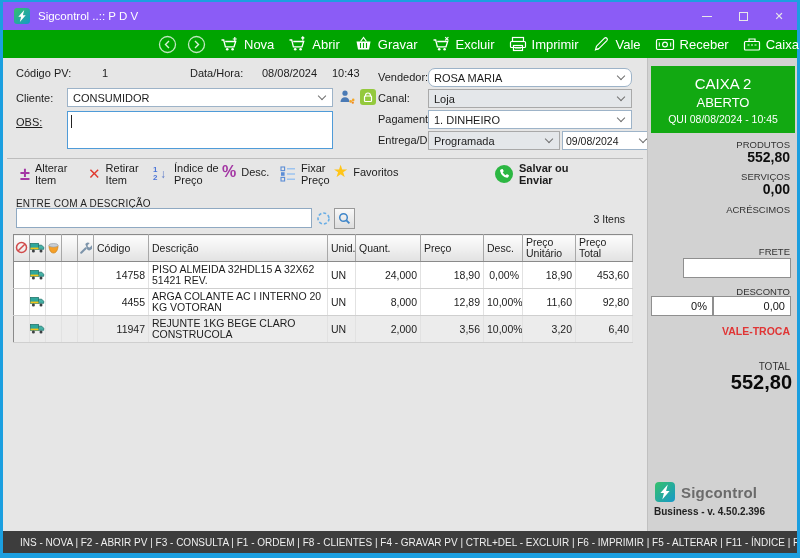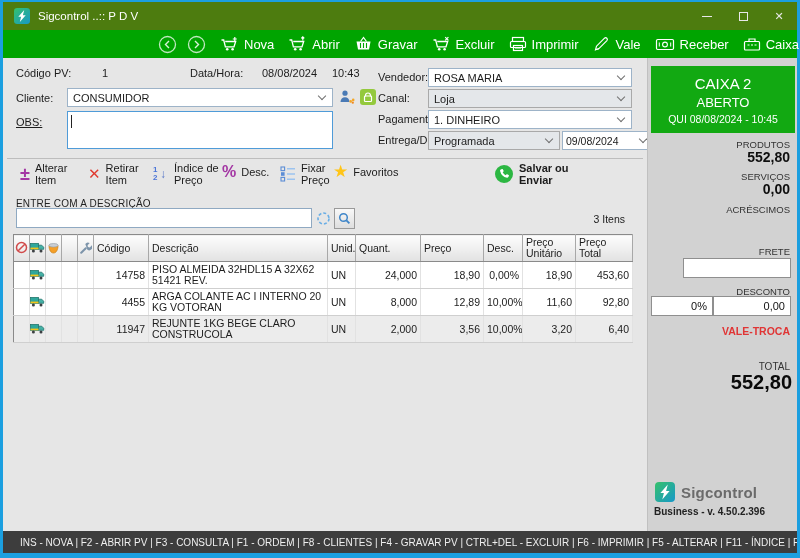--- a/index.html
+++ b/index.html
@@ -1,21 +1,21 @@
 <!DOCTYPE html>
 <html><head>
 <meta charset="utf-8">
 <style>
   * { margin:0; padding:0; box-sizing:border-box; }
   html,body { width:800px; height:558px; font-family:"Liberation Sans","DejaVu Sans",sans-serif; }
   .screen { position:relative; width:800px; height:558px; background:#1b9fe0; overflow:hidden; }
   .window { position:absolute; left:3px; right:3px; top:2px; bottom:5px; display:flex; flex-direction:column; background:#e6e6e6; }
 
   
-  .titlebar { height:28px; background:#4d7c0f; display:flex; align-items:center; flex:0 0 auto; }
+  .titlebar { height:28px; background:#8b5cf6; display:flex; align-items:center; flex:0 0 auto; }
   .app-icon { width:16px; height:16px; margin-left:11px; flex:0 0 auto; }
   .title-text { color:#fff; font-size:11.5px; margin-left:8px; }
   .win-controls { margin-left:auto; display:flex; height:100%; }
   .win-btn { width:36px; height:100%; display:flex; align-items:center; justify-content:center; color:#e8e8e8; font-size:11px; }
   .min-bar { width:10px; height:1px; background:#e8e8e8; }
   .max-box { width:9px; height:9px; border:1px solid #e8e8e8; }
 
   
   .toolbar { height:28px; background:#00a400; display:flex; align-items:center; padding-left:155px; flex:0 0 auto; }
   .nav-group { display:flex; gap:10px; margin-right:14px; }
@@ -230,21 +230,21 @@
           <path d="M5.5 7.5v-1a2.5 2.5 0 0 1 5 0v1" fill="none" stroke="#fff" stroke-width="1.2"></path>
           <rect x="4.5" y="7" width="7" height="5.5" rx="0.8" fill="none" stroke="#fff" stroke-width="1.2"></rect>
         </svg>
 
         <span class="lbl" style="left:13px;top:58px;text-decoration:underline;">OBS:</span>
         <div class="obs-wrap">
           <span class="caret"></span>
         </div>
 
         <span class="lbl" style="left:375px;top:13px;">Vendedor:</span>
-        <div class="combo" style="left:425px;top:10px;width:204px;">
+        <div class="combo" style="left:425px;top:10px;width:204px;border-radius:7px;">
           <span class="combo-text">ROSA MARIA</span>
           <span class="chev"></span>
         </div>
         <span class="lbl" style="left:375px;top:34px;">Canal:</span>
         <div class="combo gray" style="left:425px;top:31px;width:204px;">
           <span class="combo-text">Loja</span>
           <span class="chev"></span>
         </div>
         <span class="lbl" style="left:375px;top:55px;">Pagamento:</span>
         <div class="combo" style="left:425px;top:52px;width:204px;">

